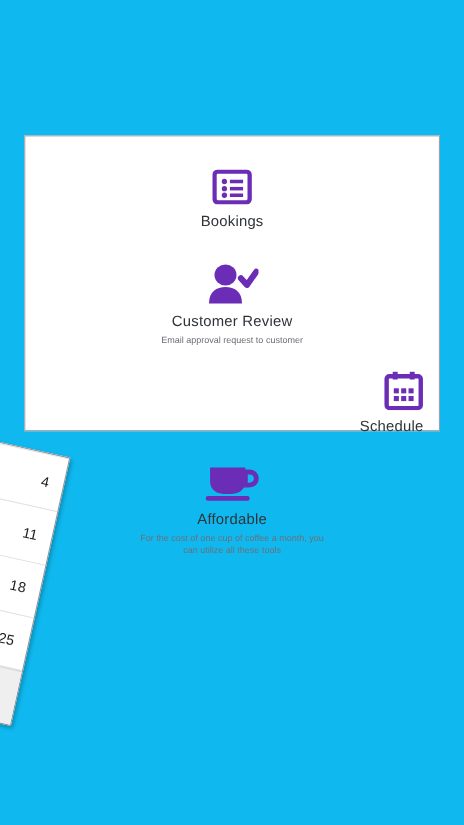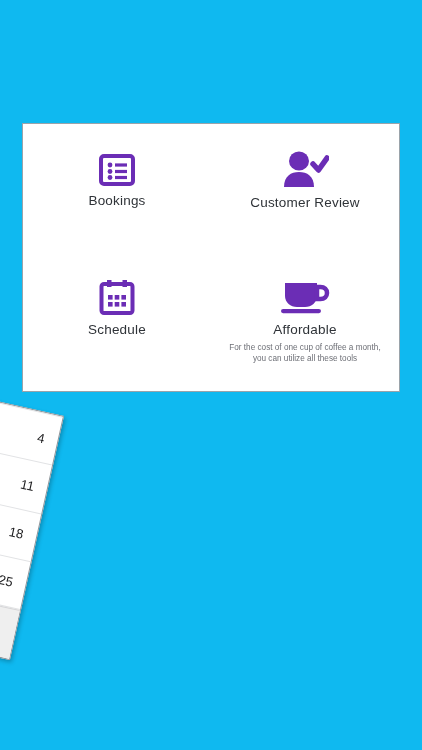--- a/index.html
+++ b/index.html
@@ -19,36 +19,36 @@
   .feature-card {
     position: absolute;
     left: 22px;
     top: 123px;
     width: 378px;
     height: 269px;
     background: #FFFFFF;
     border: 1px solid #9aa3aa;
     box-sizing: border-box;
     display: grid;
-    grid-template-columns: 1fr 1fr;
+    grid-template-columns: 1fr;
     grid-template-rows: 1fr 1fr;
     align-items: start;
   }
 
   .feature {
     display: flex;
     flex-direction: column;
     align-items: center;
     text-align: center;
     padding: 0 14px;
     box-sizing: border-box;
   }
   .feature.bookings  { padding-top: 30px; }
   .feature.review    { padding-top: 26px; }
-  .feature.schedule  { padding-top: 21px; }
+  .feature.schedule  { padding-top: 21px; align-items: flex-end; }
   .feature.afford    { padding-top: 21px; text-align: center; }
 
   .feature-icon {
     display: block;
     line-height: 0;
     margin-bottom: 7px;
   }
   .feature-title {
     font-size: 13.5px;
     color: #2f3338;
@@ -136,20 +136,21 @@
 
   <div class="feature review">
     <span class="feature-icon">
       <svg width="48" height="38" viewBox="0 0 48 38">
         <ellipse cx="18" cy="11" rx="10" ry="9.5" fill="#6B2DB5"></ellipse>
         <path d="M3 37 C3 26 10 22 18 22 C26 22 33 26 33 37 Z" fill="#6B2DB5"></path>
         <path d="M32 14 L37.5 20 L46 8" fill="none" stroke="#6B2DB5" stroke-width="5.5" stroke-linecap="round" stroke-linejoin="round"></path>
       </svg>
     </span>
     <div class="feature-title">Customer Review</div>
+    <div class="feature-desc">Email approval request to customer</div>
   </div>
 
   <div class="feature schedule">
     <span class="feature-icon">
       <svg width="36" height="36" viewBox="0 0 36 36">
         <rect x="8" y="1" width="4.5" height="7" fill="#6B2DB5"></rect>
         <rect x="23.5" y="1" width="4.5" height="7" fill="#6B2DB5"></rect>
         <rect x="2.5" y="5" width="31" height="29" rx="2.5" ry="2.5" fill="none" stroke="#6B2DB5" stroke-width="4"></rect>
         <rect x="9" y="16" width="4.6" height="4.6" fill="#6B2DB5"></rect>
         <rect x="15.7" y="16" width="4.6" height="4.6" fill="#6B2DB5"></rect>

